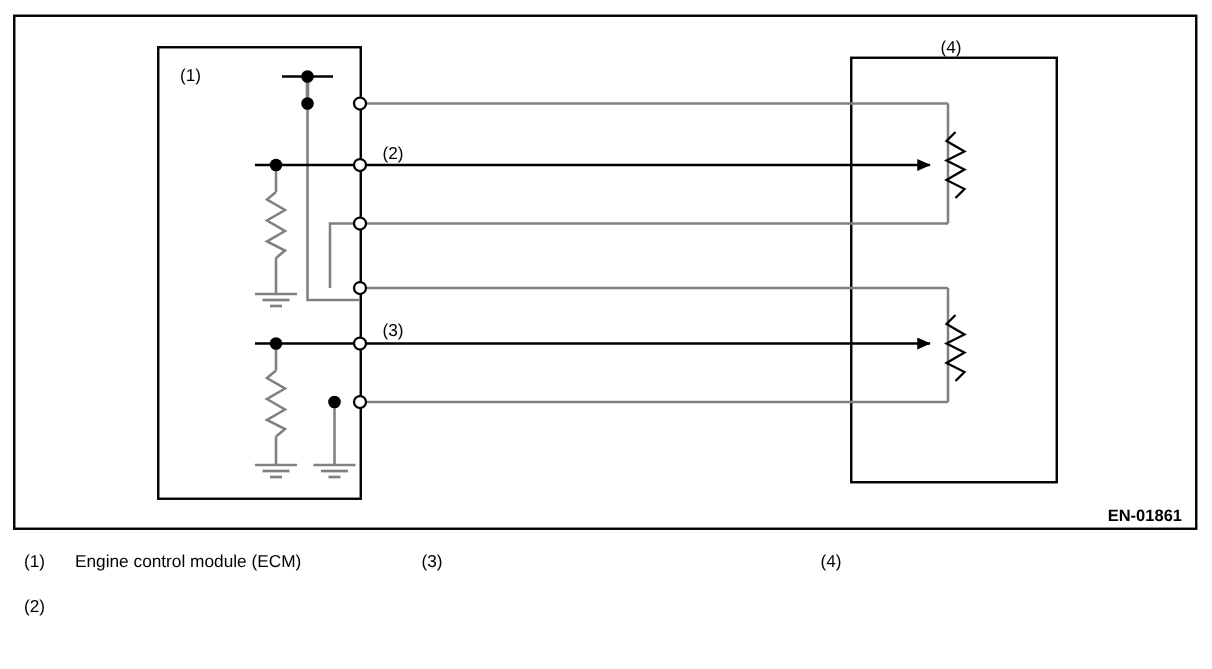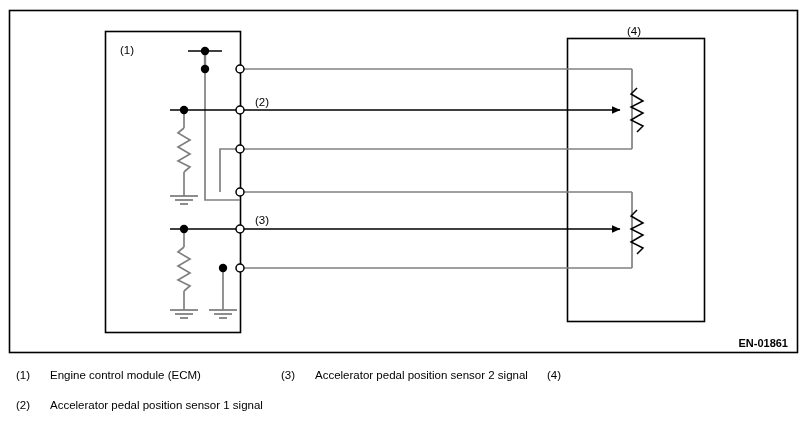--- a/index.html
+++ b/index.html
@@ -125,25 +125,23 @@
 
 <div class="legend">
 
   <div class="legend-col c1">
     <div class="legend-num">(1)</div>
     <div class="legend-text">Engine control module (ECM)</div>
   </div>
 
   <div class="legend-col c2">
     <div class="legend-num">(2)</div>
-    <div class="legend-text">Accelerator pedal position sensor 1 signal</div>
   </div>
 
   <div class="legend-col c3">
     <div class="legend-num">(3)</div>
-    <div class="legend-text">Accelerator pedal position sensor 2 signal</div>
   </div>
 
   <div class="legend-col c4">
     <div class="legend-num">(4)</div>
   </div>
 
 </div>
 
 </body></html>

